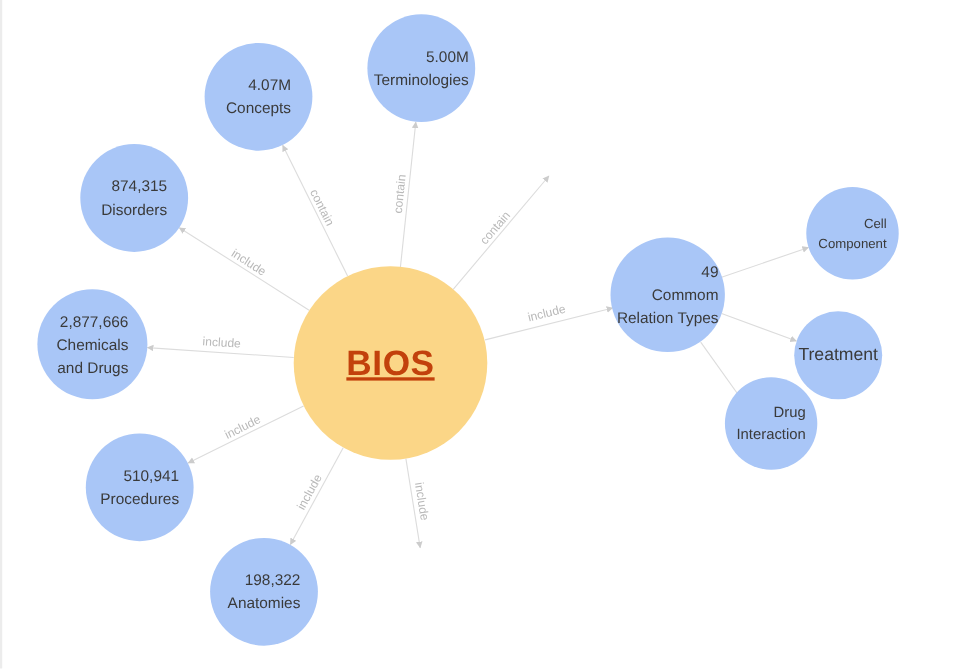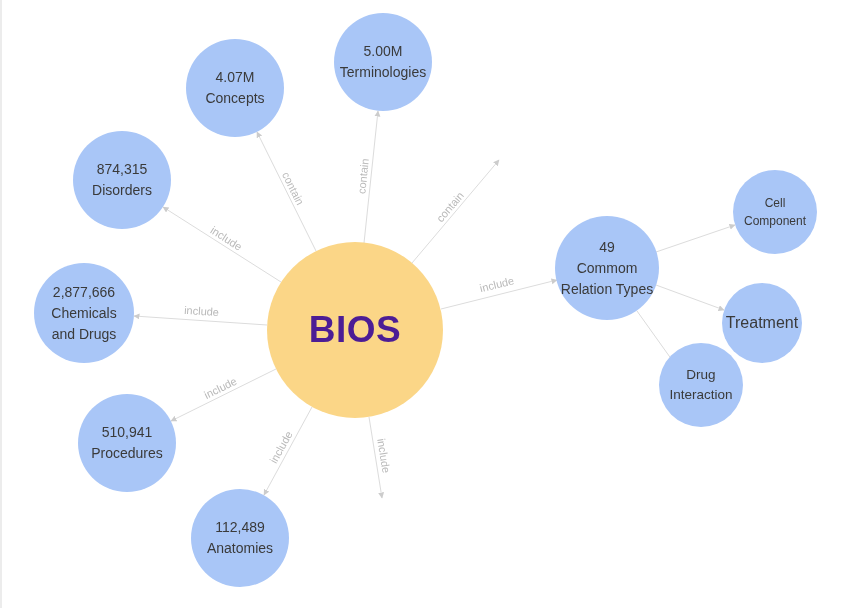--- a/index.html
+++ b/index.html
@@ -42,32 +42,33 @@
     stroke-width: 2.5;
     stroke-linecap: round;
   }
   .node {
     position: absolute;
     border-radius: 50%;
     background: var(--node-fill, #a9c6f7);
     display: flex;
     align-items: center;
     justify-content: center;
-    text-align: center;
+    text-align: right;
     color: var(--node-text, #3a3a3a);
     font-size: 14px;
     line-height: 1.5;
   }
   .node-text { white-space: pre-line; width: max-content; }
   .center-node {
     background: var(--center-fill, #fbd687);
     font-weight: bold;
-    font-size: 37px;
-    color: #4c1d95;
+    font-size: 32px;
+    color: #c2410c;
     letter-spacing: 0.5px;
+    text-decoration: underline;
   }
   #node-bios            { left: 267px; top: 242px; width: 176px; height: 176px; }
   #node-concepts        { left: 186px; top: 39px;  width: 98px;  height: 98px; }
   #node-terminologies   { left: 334px; top: 13px;  width: 98px;  height: 98px; }
   #node-relation-triples{ left: 482px; top: 74px;  width: 98px;  height: 98px; }
   #node-disorders       { left: 73px;  top: 131px; width: 98px;  height: 98px; }
   #node-chemicals       { left: 34px;  top: 263px; width: 100px; height: 100px; }
   #node-procedures      { left: 78px;  top: 394px; width: 98px;  height: 98px; }
   #node-anatomies       { left: 191px; top: 489px; width: 98px;  height: 98px; }
   #node-devices         { left: 341px; top: 497px; width: 98px;  height: 98px; }
@@ -137,21 +138,21 @@
   <div class="node" id="node-chemicals">
     <span class="node-text">2,877,666
 Chemicals
 and Drugs</span>
   </div>
   <div class="node" id="node-procedures">
     <span class="node-text">510,941
 Procedures</span>
   </div>
   <div class="node" id="node-anatomies">
-    <span class="node-text">112,489
+    <span class="node-text">198,322
 Anatomies</span>
   </div>
   <div class="node" id="node-relation-types">
     <span class="node-text">49
 Commom
 Relation Types</span>
   </div>
   <div class="node" id="node-cell-component">
     <span class="node-text">Cell
 Component</span>

